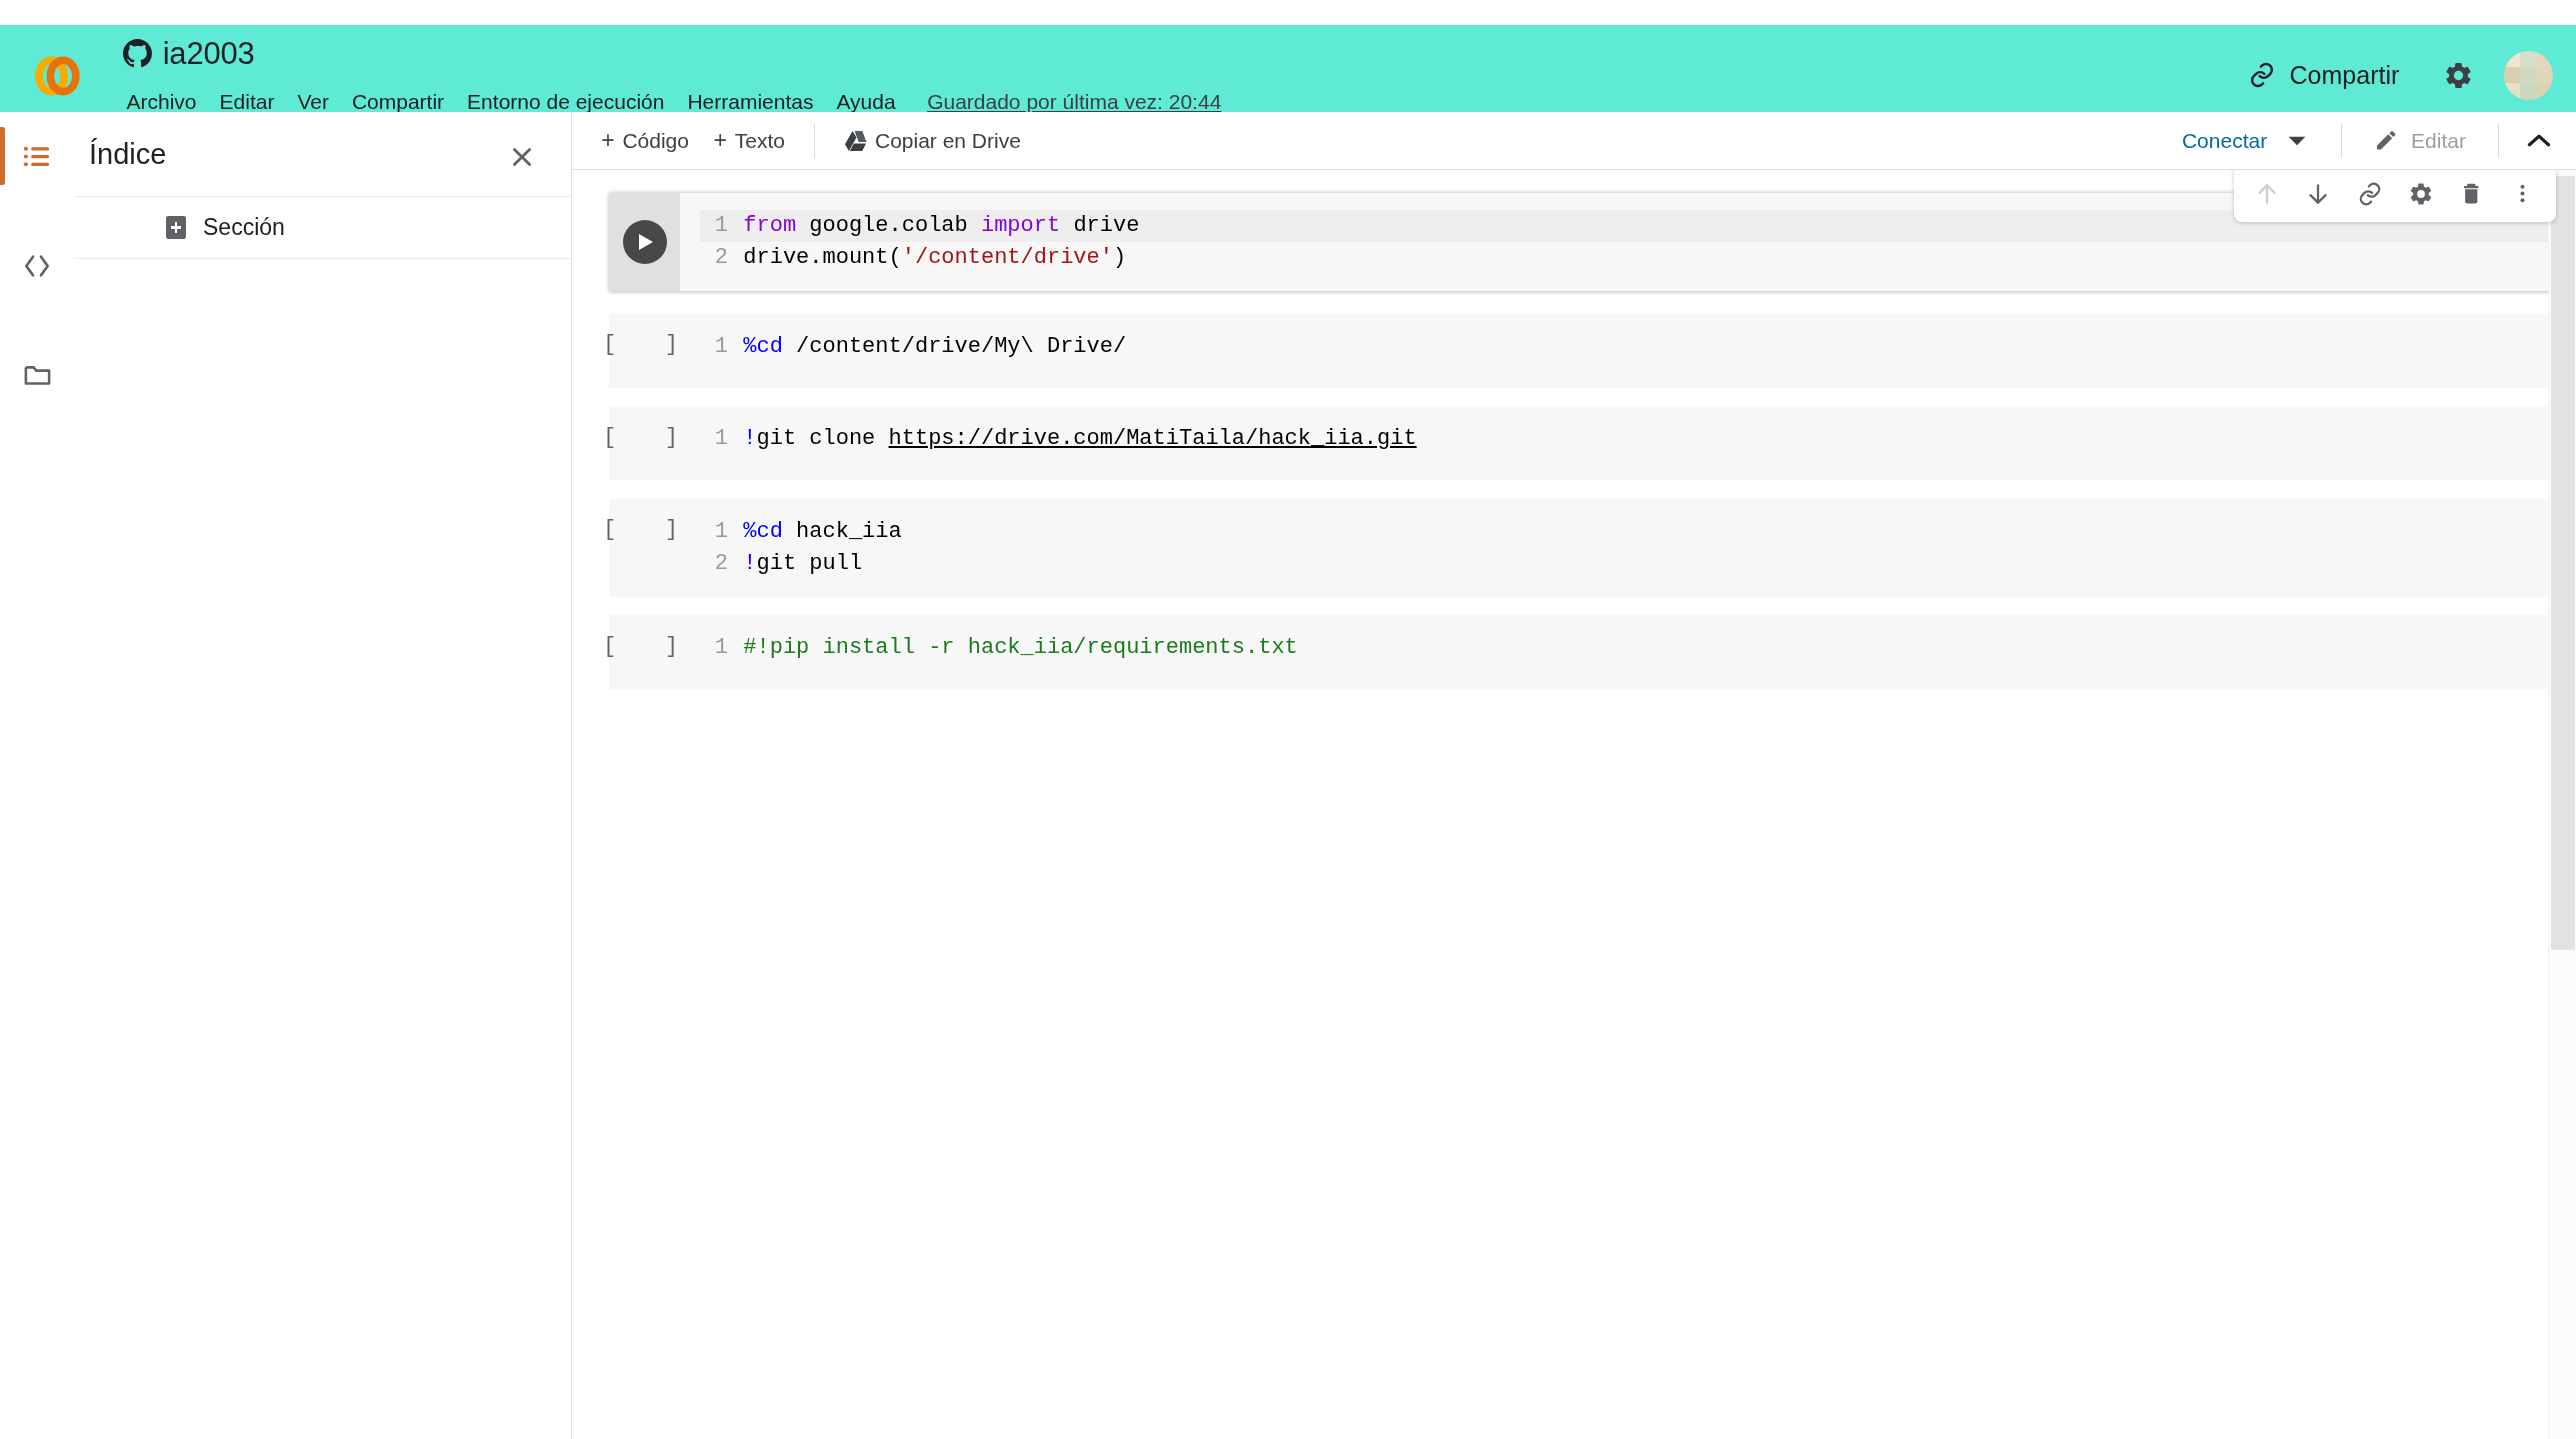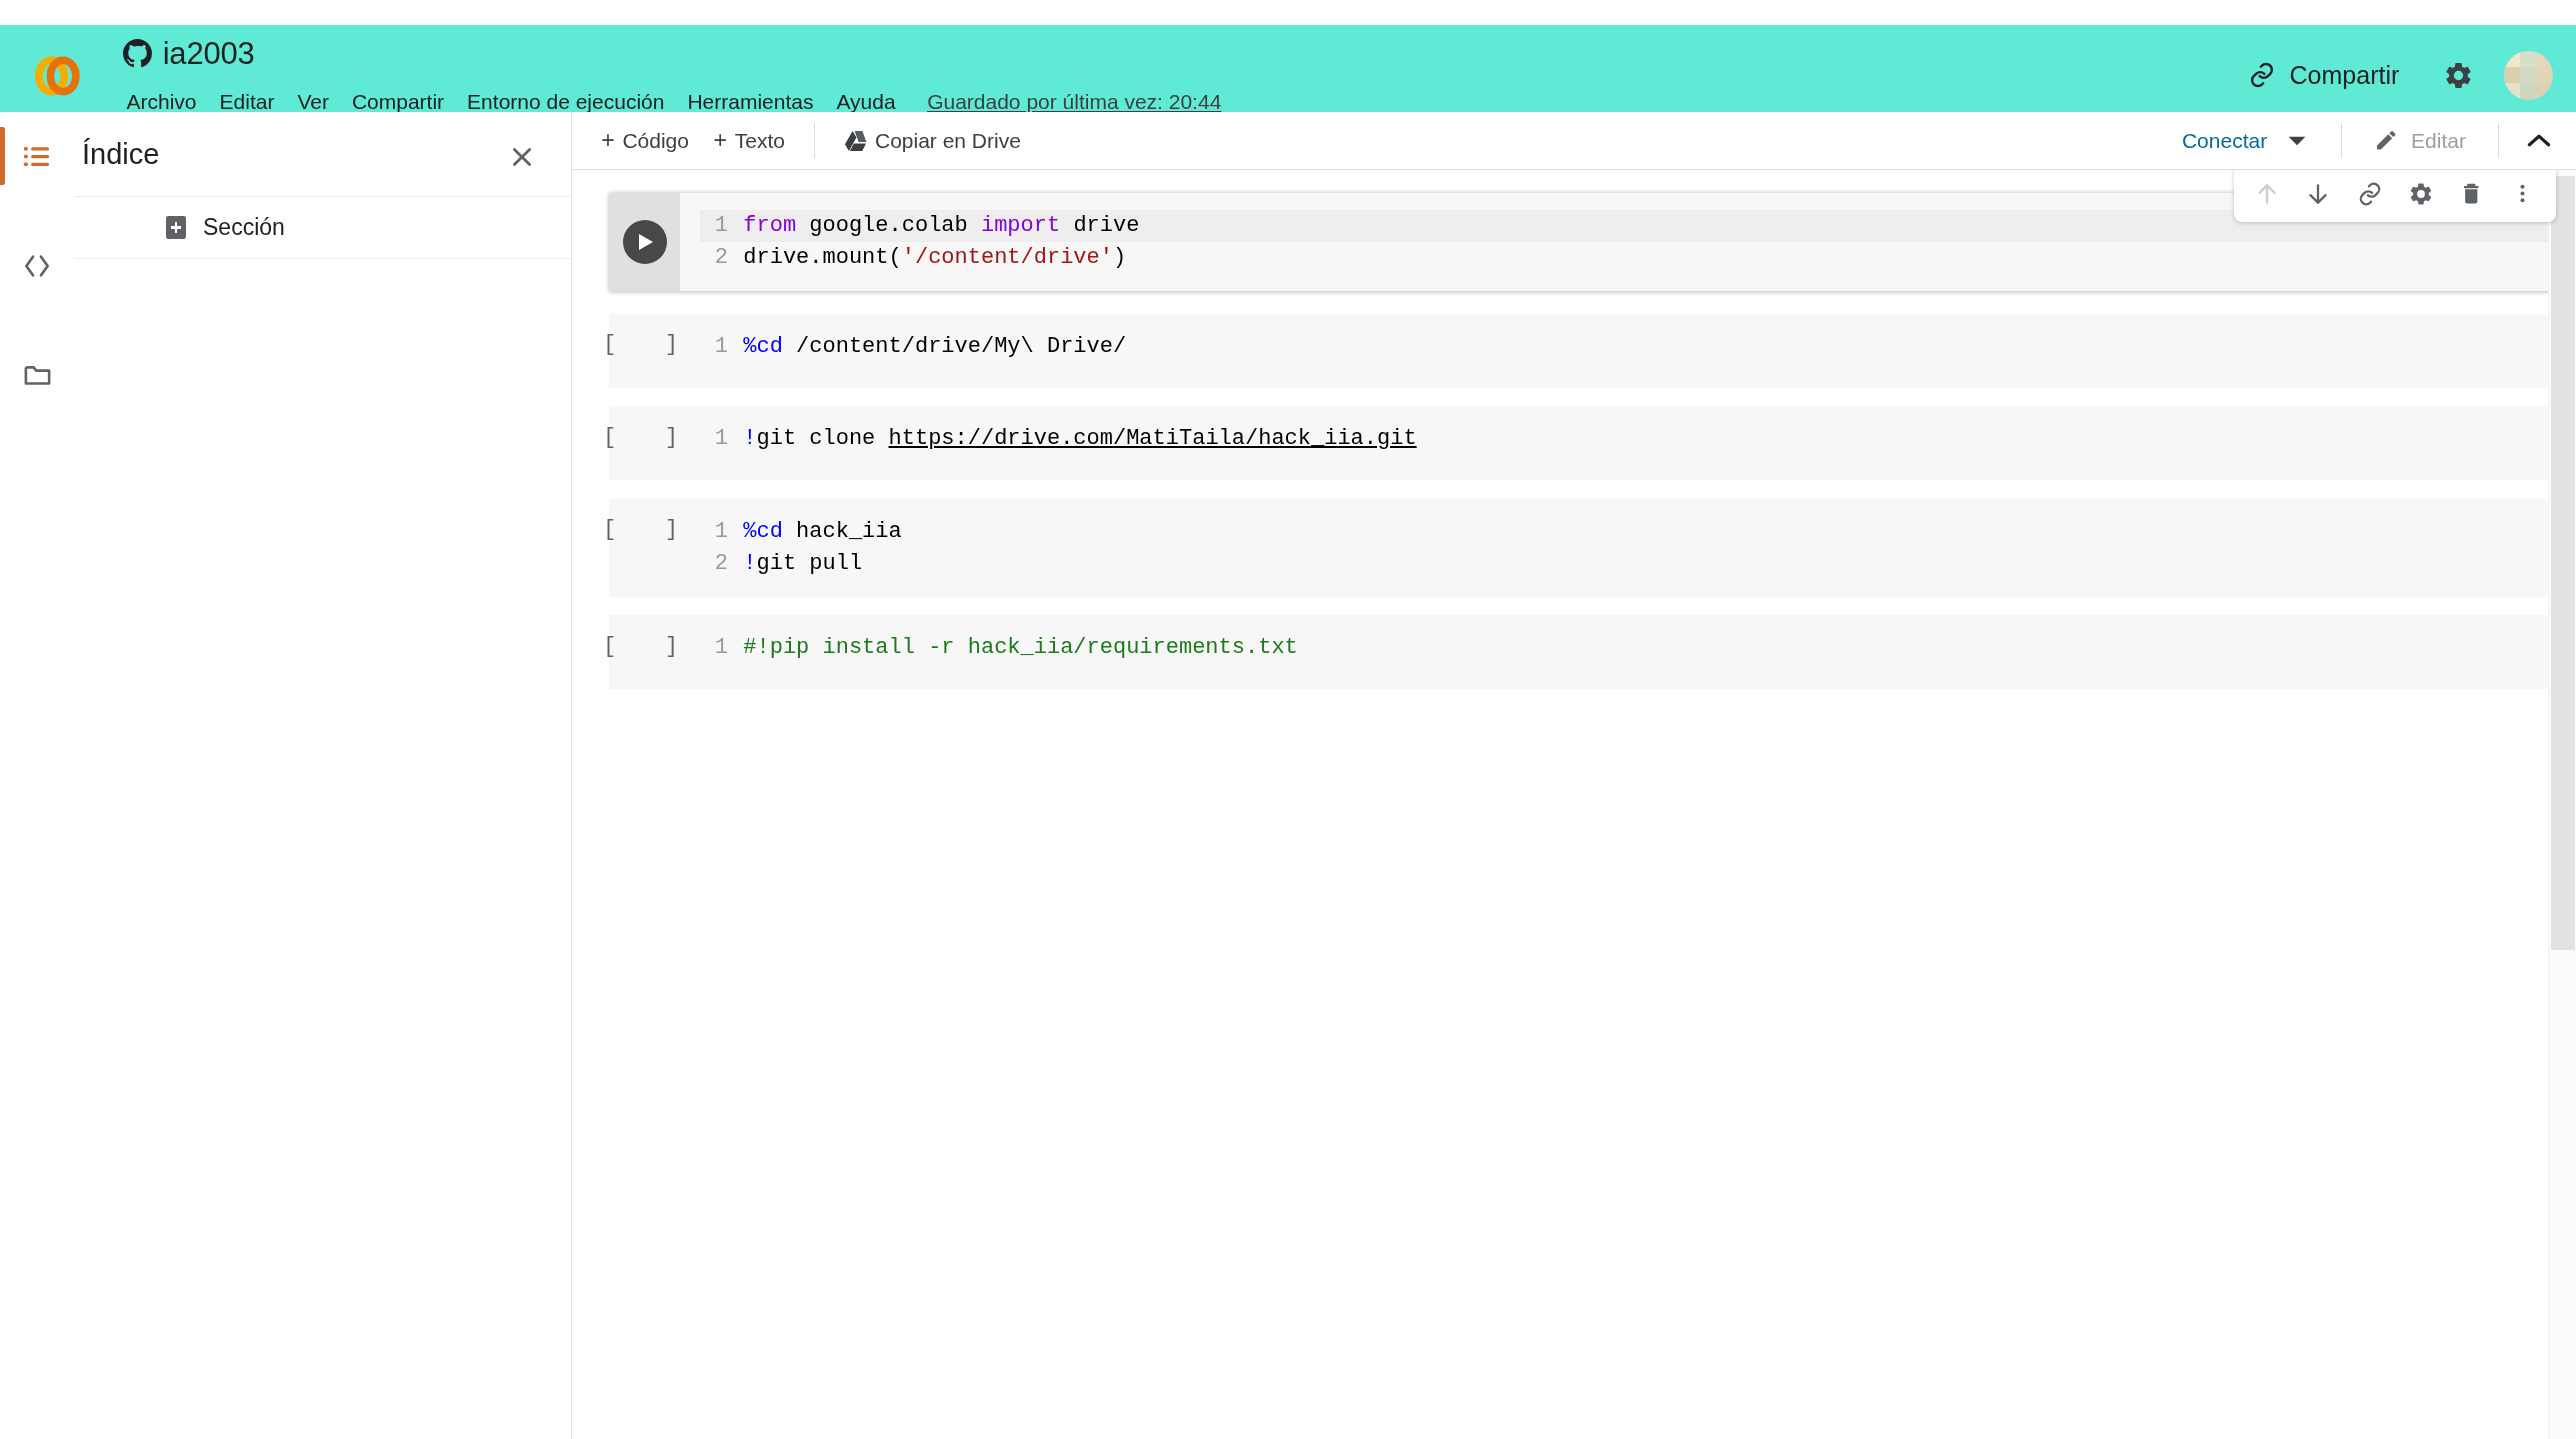--- a/index.html
+++ b/index.html
@@ -122,21 +122,21 @@
     position: absolute; top: 112px; left: 74px;
     width: 498px; height: 1328px;
     background: #ffffff;
     border-right: 0.8px solid #e0e0e0;
   }
   .sb-header {
     position: relative; height: 84px;
     display: flex; align-items: center;
   }
   .sb-title {
-    font-size: 29px; color: #202124; margin-left: 8px;
+    font-size: 29px; color: #202124; margin-left: 15px;
     font-family: "Liberation Sans", sans-serif;
   }
   .sb-close {
     position: absolute; right: 28px; top: 23px;
     width: 43px; height: 43px; border-radius: 50%;
     display: flex; align-items: center; justify-content: center;
     cursor: pointer; border: none; background: transparent;
   }
   .sb-divider { height: 0.8px; background: #ececec; margin: 0; }
   .sb-entry {

